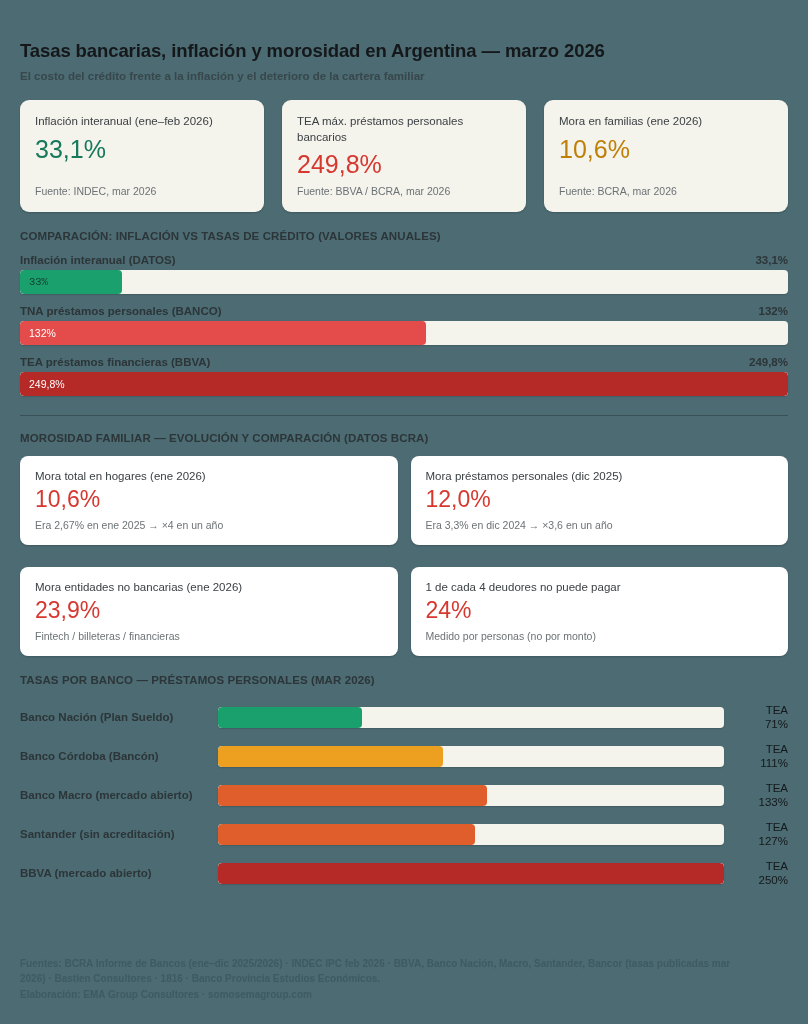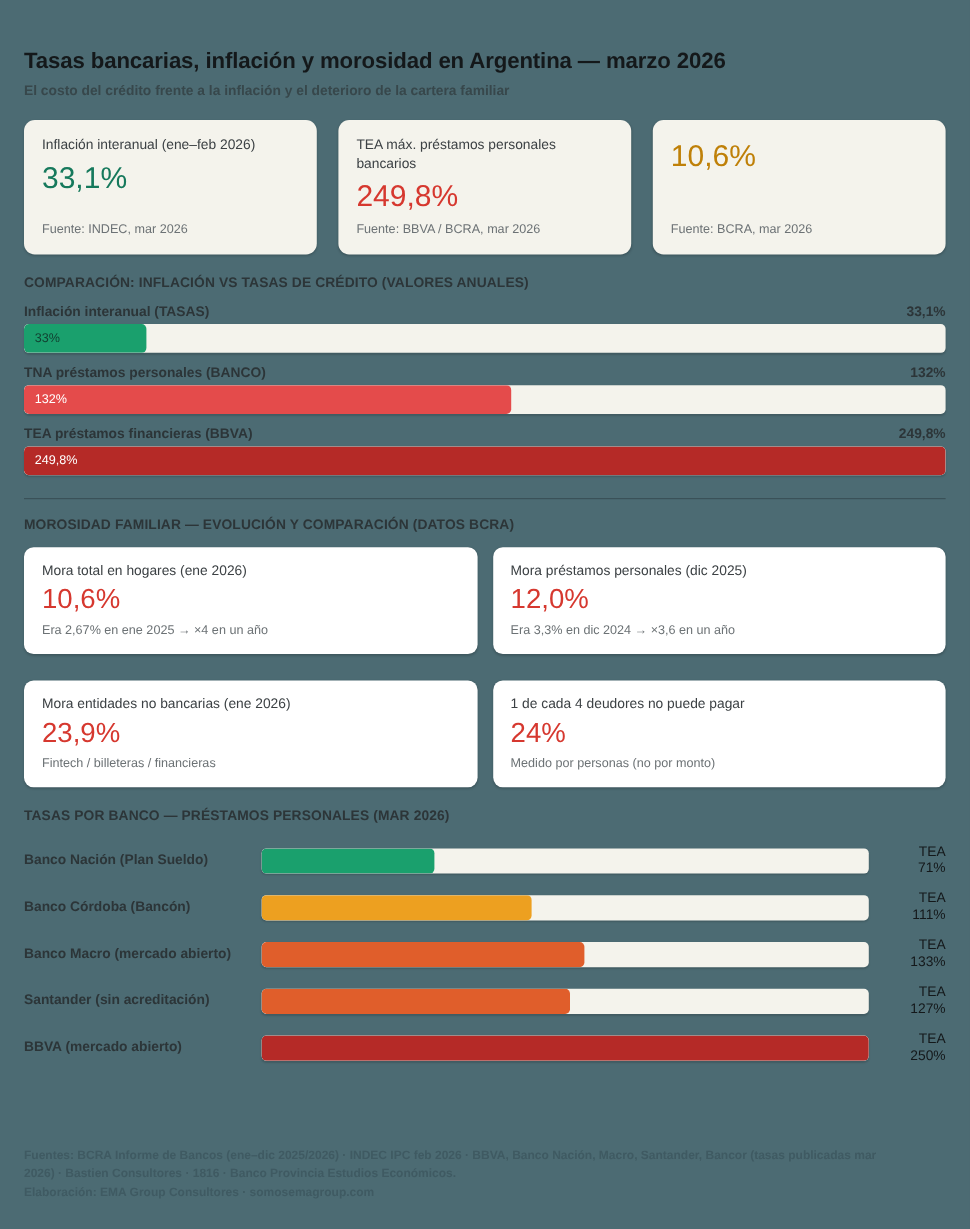--- a/index.html
+++ b/index.html
@@ -112,21 +112,21 @@
     border-radius: 4px;
     display: flex;
     align-items: center;
   }
   .cmp-fill-label {
     font-size: 10.5px;
     color: #ffffff;
     padding-left: 9px;
     white-space: nowrap;
   }
-  .cmp-fill-label.dark { color: #123f30; }
+  .cmp-fill-label.dark { color: #123f30; font-family: Liberation Mono, monospace; }
 
   .divider {
     height: 1px;
     background: #3a5158;
     margin: 19px 0 16px 0;
   }
 
   
   .mora-grid {
     display: grid;
@@ -229,31 +229,32 @@
       <div class="kpi-label">Inflación interanual (ene–feb 2026)</div>
       <div class="kpi-value green">33,1%</div>
       <div class="kpi-src">Fuente: INDEC, mar 2026</div>
     </div>
     <div class="kpi-card">
       <div class="kpi-label">TEA máx. préstamos personales bancarios</div>
       <div class="kpi-value red">249,8%</div>
       <div class="kpi-src">Fuente: BBVA / BCRA, mar 2026</div>
     </div>
     <div class="kpi-card">
+      <div class="kpi-label">Mora en familias (ene 2026)</div>
       <div class="kpi-value amber">10,6%</div>
       <div class="kpi-src">Fuente: BCRA, mar 2026</div>
     </div>
   </div>
 
   <div class="section-head">COMPARACIÓN: INFLACIÓN VS TASAS DE CRÉDITO (VALORES ANUALES)</div>
 
   <div class="cmp-list">
     <div class="cmp-row">
       <div class="cmp-head">
-        <span>Inflación interanual (TASAS)</span>
+        <span>Inflación interanual (DATOS)</span>
         <span>33,1%</span>
       </div>
       <div class="cmp-track">
         <div class="cmp-fill" style="width: 13.2506%; background: rgb(26, 160, 109);">
           <span class="cmp-fill-label dark">33%</span>
         </div>
       </div>
     </div>
     <div class="cmp-row">
       <div class="cmp-head">

